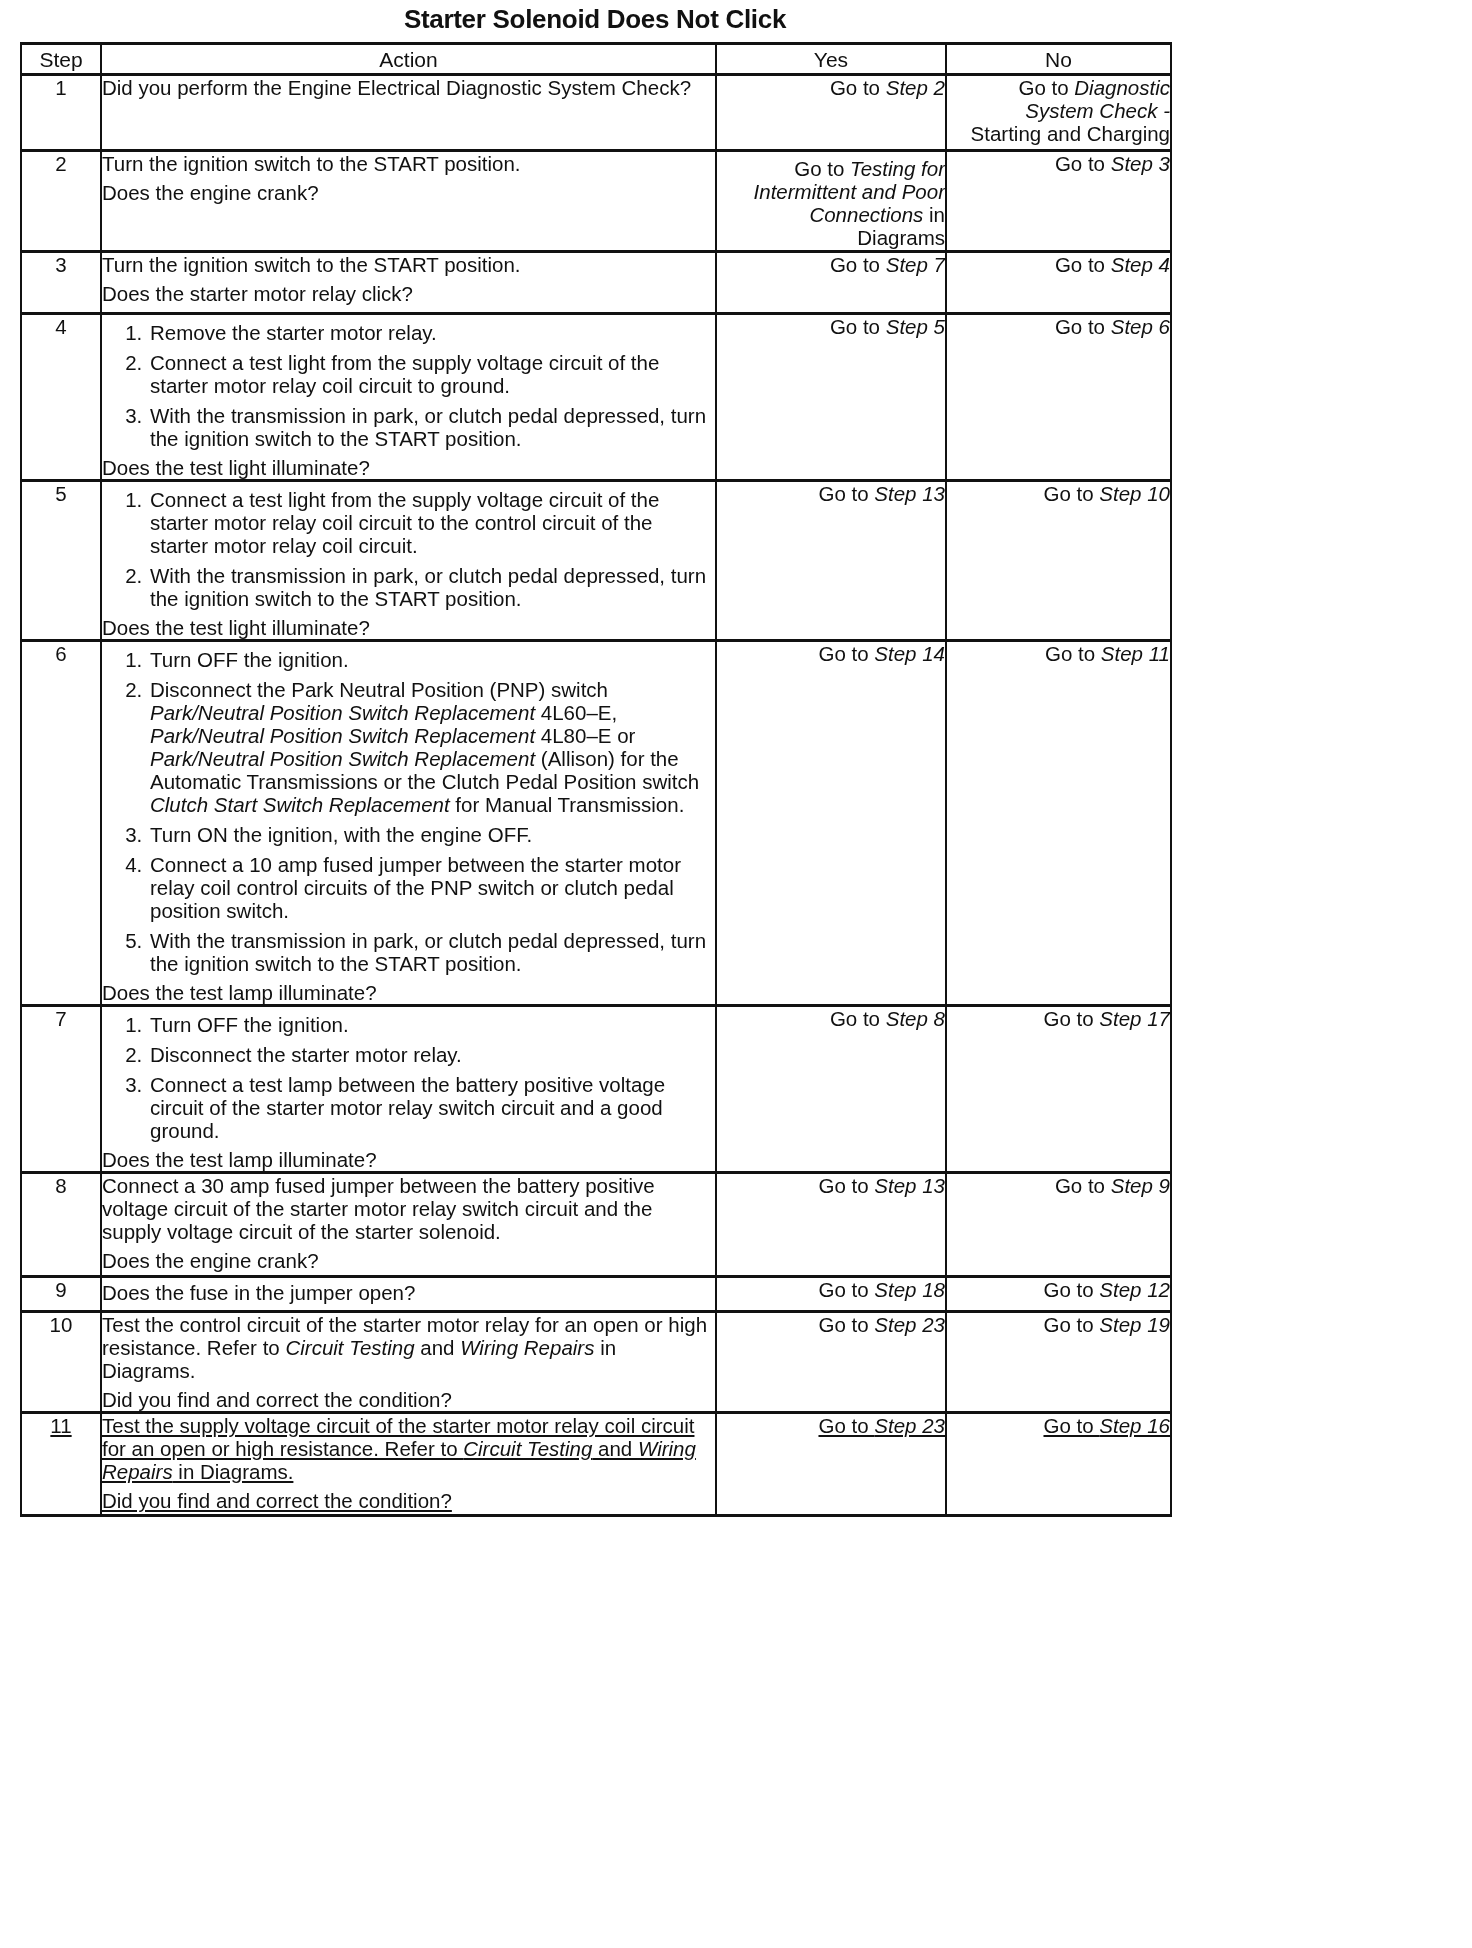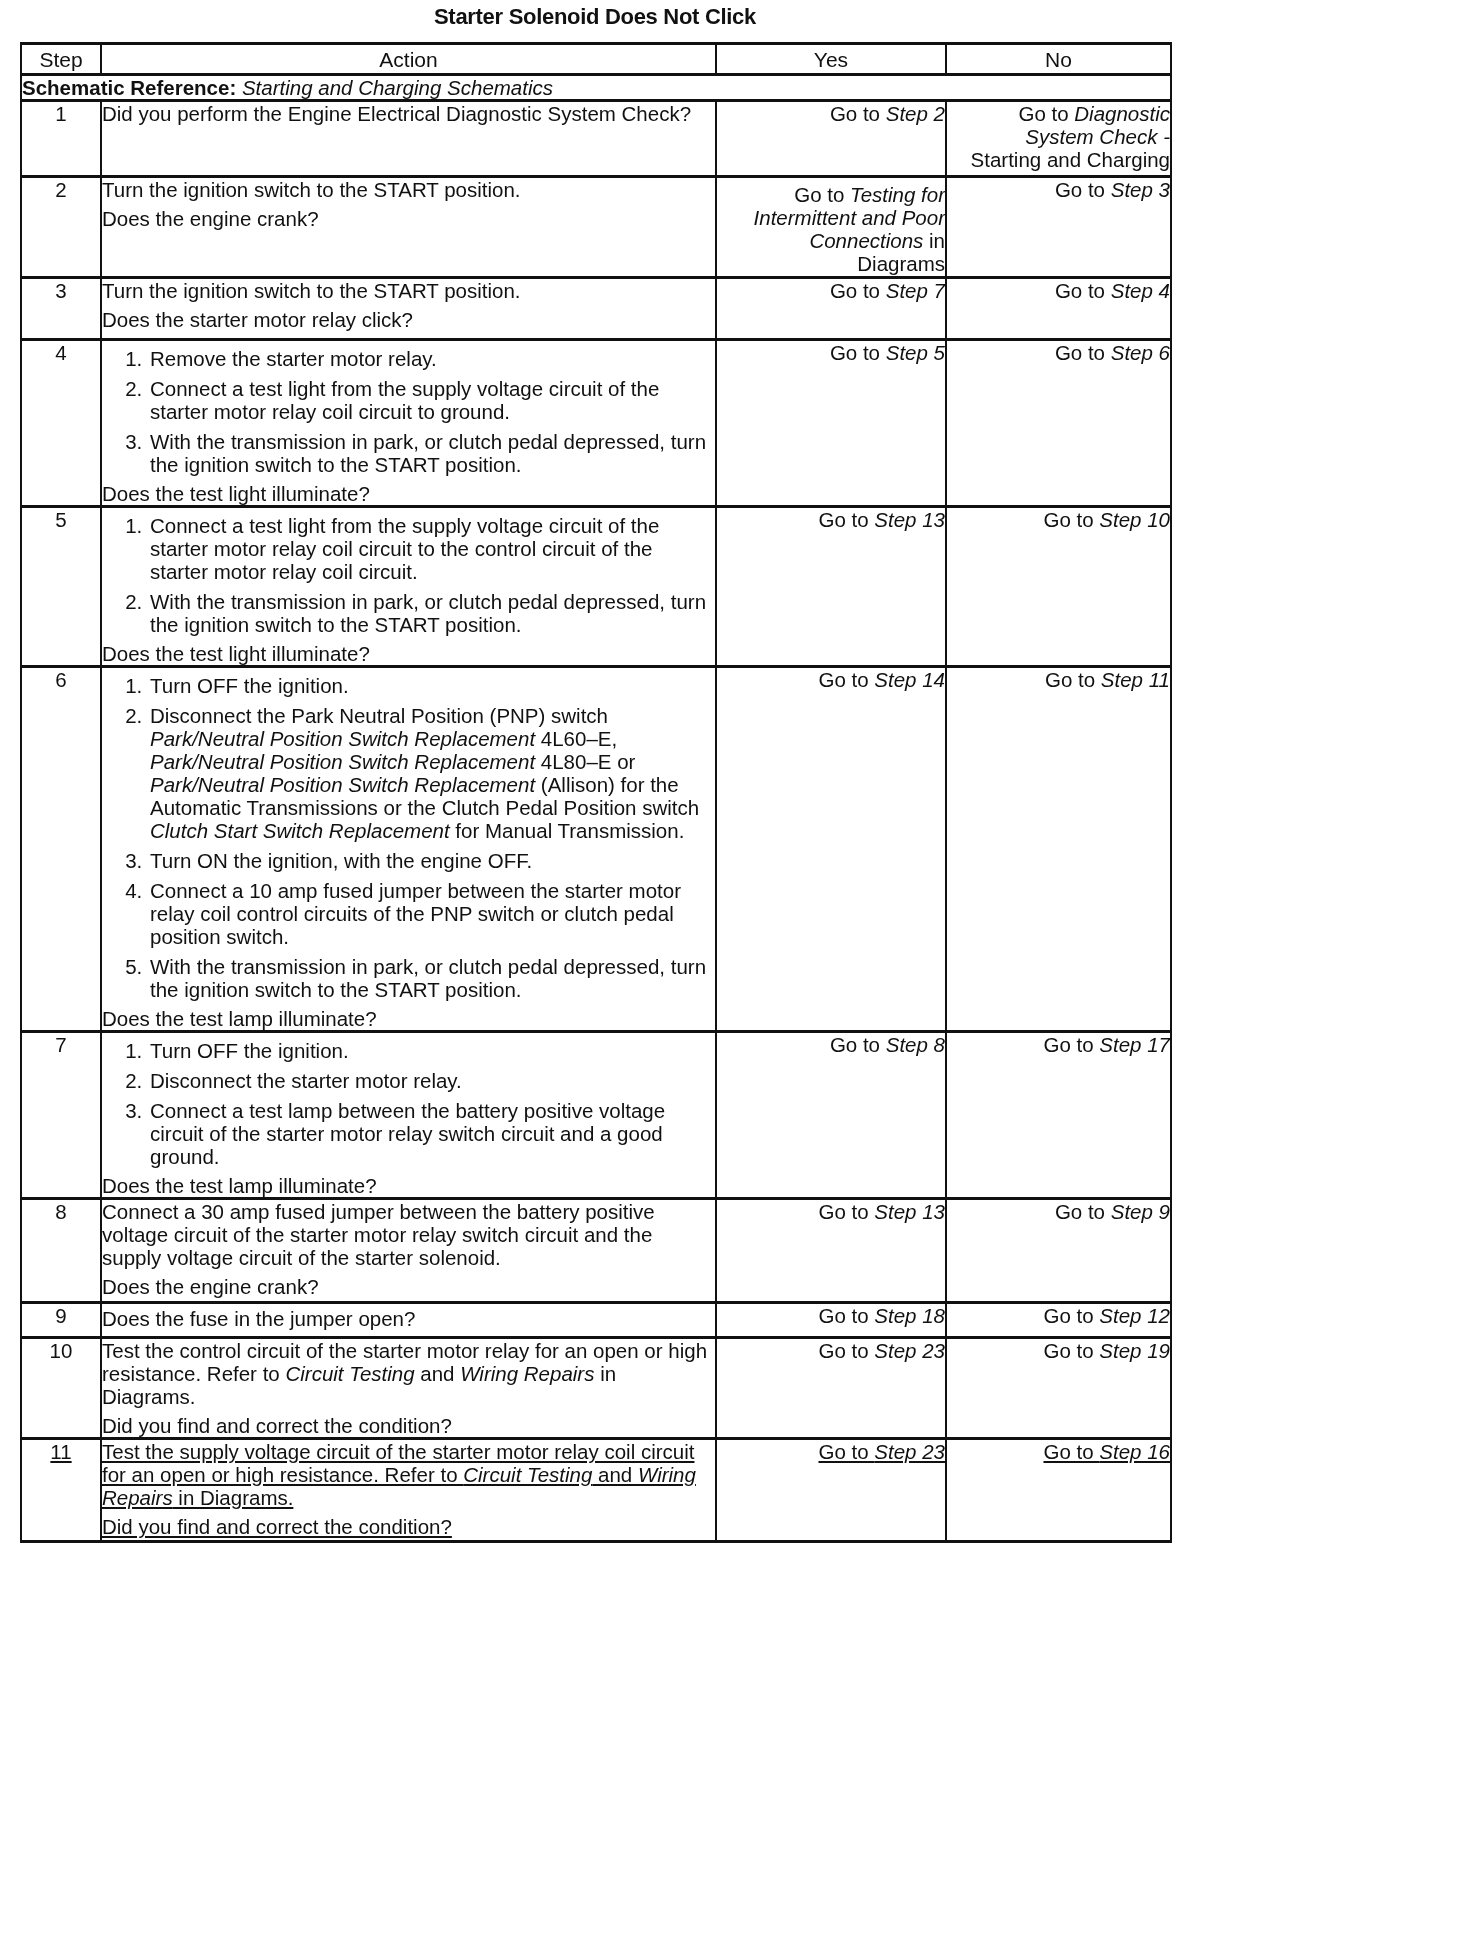--- a/index.html
+++ b/index.html
@@ -2,21 +2,21 @@
 <html><head>
 <meta charset="utf-8">
 <style>
   html, body { margin: 0; padding: 0; background: #ffffff; }
   body {
     width: 1472px; height: 1948px; position: relative; overflow: hidden;
     font-family: "Liberation Sans", sans-serif; color: #111;
   }
   .title {
     position: absolute; left: 0; top: 4px; width: 1190px; text-align: center;
-    font-size: 22px; font-weight: bold; letter-spacing: -0.3px;
+    font-size: 26px; font-weight: bold; letter-spacing: -0.3px;
   }
   table.dx {
     position: absolute; left: 20px; top: 42px; width: 1150px;
     border-collapse: collapse; table-layout: fixed;
     font-size: 20.5px; line-height: 23px;
   }
   table.dx col.c-step { width: 80px; }
   table.dx col.c-action { width: 615px; }
   table.dx col.c-yes { width: 230px; }
   table.dx col.c-no { width: 225px; }
@@ -67,26 +67,20 @@
   </colgroup>
   <thead>
     <tr>
       <th>Step</th>
       <th>Action</th>
       <th>Yes</th>
       <th>No</th>
     </tr>
   </thead>
   <tbody>
-    <tr>
-      <td class="schem" colspan="4">
-        <b>Schematic Reference:</b>
-        <i>Starting and Charging Schematics</i>
-      </td>
-    </tr>
 
     <tr class="r1">
       <td class="step">1</td>
       <td class="action">
         <div class="line">Did you perform the Engine Electrical Diagnostic System Check?</div>
       </td>
       <td class="res">
         <span>Go to </span><span class="em">Step 2</span>
       </td>
       <td class="res">

